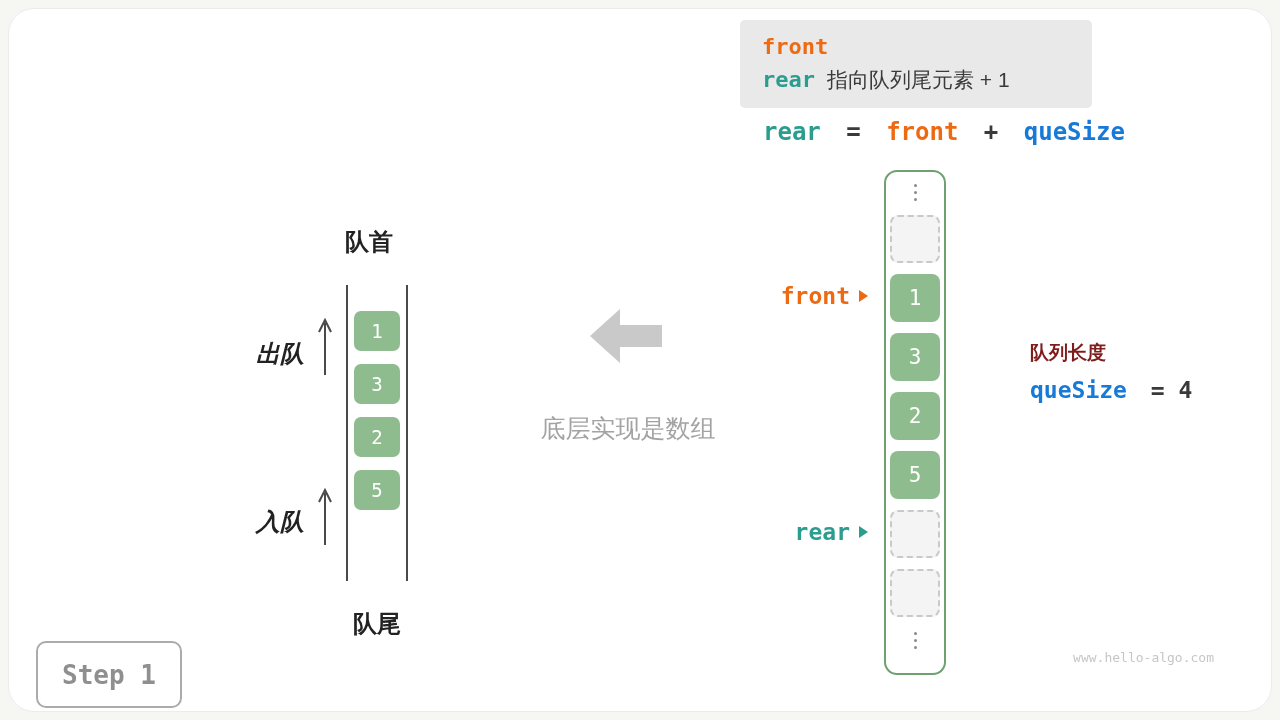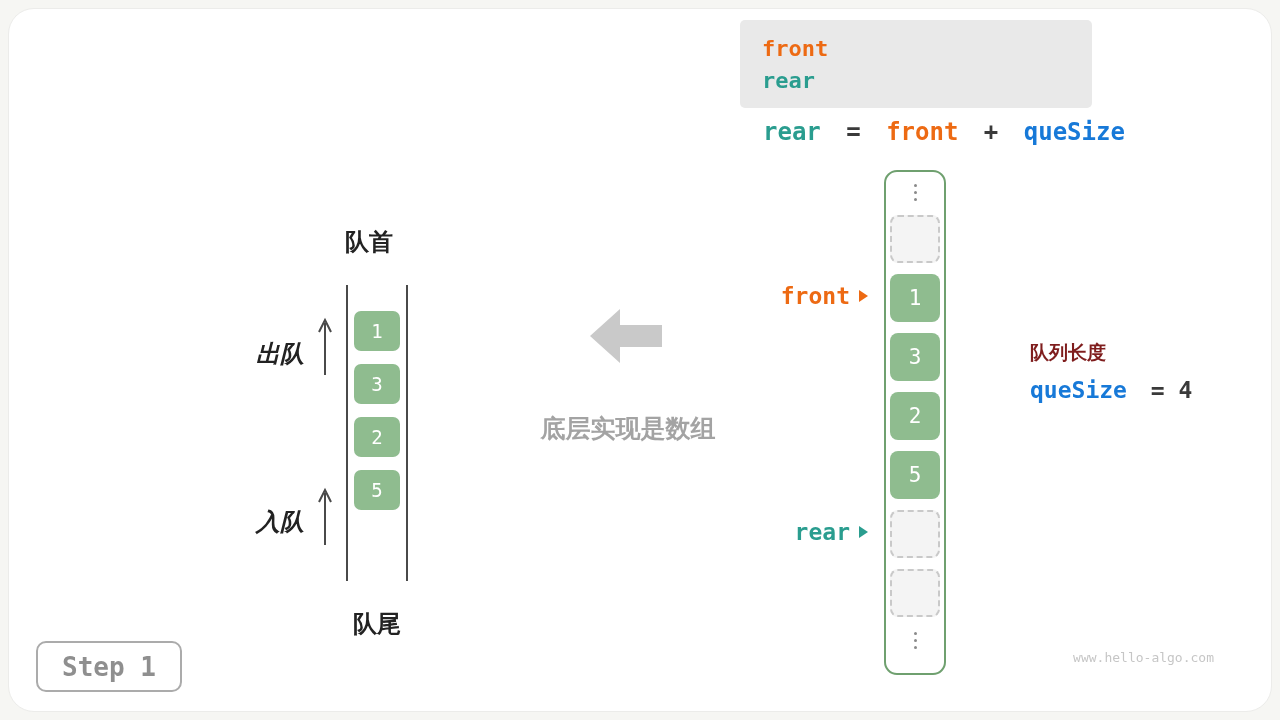--- a/index.html
+++ b/index.html
@@ -74,42 +74,43 @@
   .vline{width:2px;background:#4A4A4A;top:285px;height:296px;}
   .qcell{
     left:354px;width:46px;height:40px;background:var(--cell-green,#8FBC8F);
     border-radius:7px;color:#fff;display:flex;align-items:center;justify-content:center;
     font-family:"DejaVu Sans Mono",monospace;font-size:19px;
   }
   .cn-label{font-size:24px;font-weight:700;color:#222;}
   .side-label{font-size:24px;font-weight:700;color:#222;font-style:italic;}
 
   
-  .note{left:505px;top:410px;width:246px;text-align:center;font-size:25px;font-weight:700;color:#A3A3A3;line-height:37px;}
+  .note{left:505px;top:410px;width:246px;text-align:center;font-size:25px;font-weight:400;color:#A3A3A3;line-height:37px;}
 
   
   .step{
-    left:36px;top:641px;width:146px;height:51px;
+    left:36px;top:641px;width:146px;height:67px;
     border:2px solid #ABABAB;border-radius:10px;background:#fff;
     display:flex;align-items:center;justify-content:center;
     font-family:"DejaVu Sans Mono",monospace;font-weight:700;font-size:26px;color:#8F8F8F;
   }
   .watermark{right:66px;top:650px;font-family:"DejaVu Sans Mono",monospace;font-size:13px;color:#C6C6C6;}
 </style>
 </head>
 <body>
 
 <div class="card"></div>
 
 <div class="abs legend">
   <div class="legend-line">
     <span class="kw mono orange">front</span>
   </div>
   <div class="legend-line">
     <span class="kw mono teal">rear</span>
+    <span class="dark">指向队列尾元素 + 1</span>
   </div>
 </div>
 
 <div class="abs formula">
   <span class="teal">rear</span>
   <span class="dark">=</span>
   <span class="orange">front</span>
   <span class="dark">+</span>
   <span class="blue">queSize</span>
 </div>

